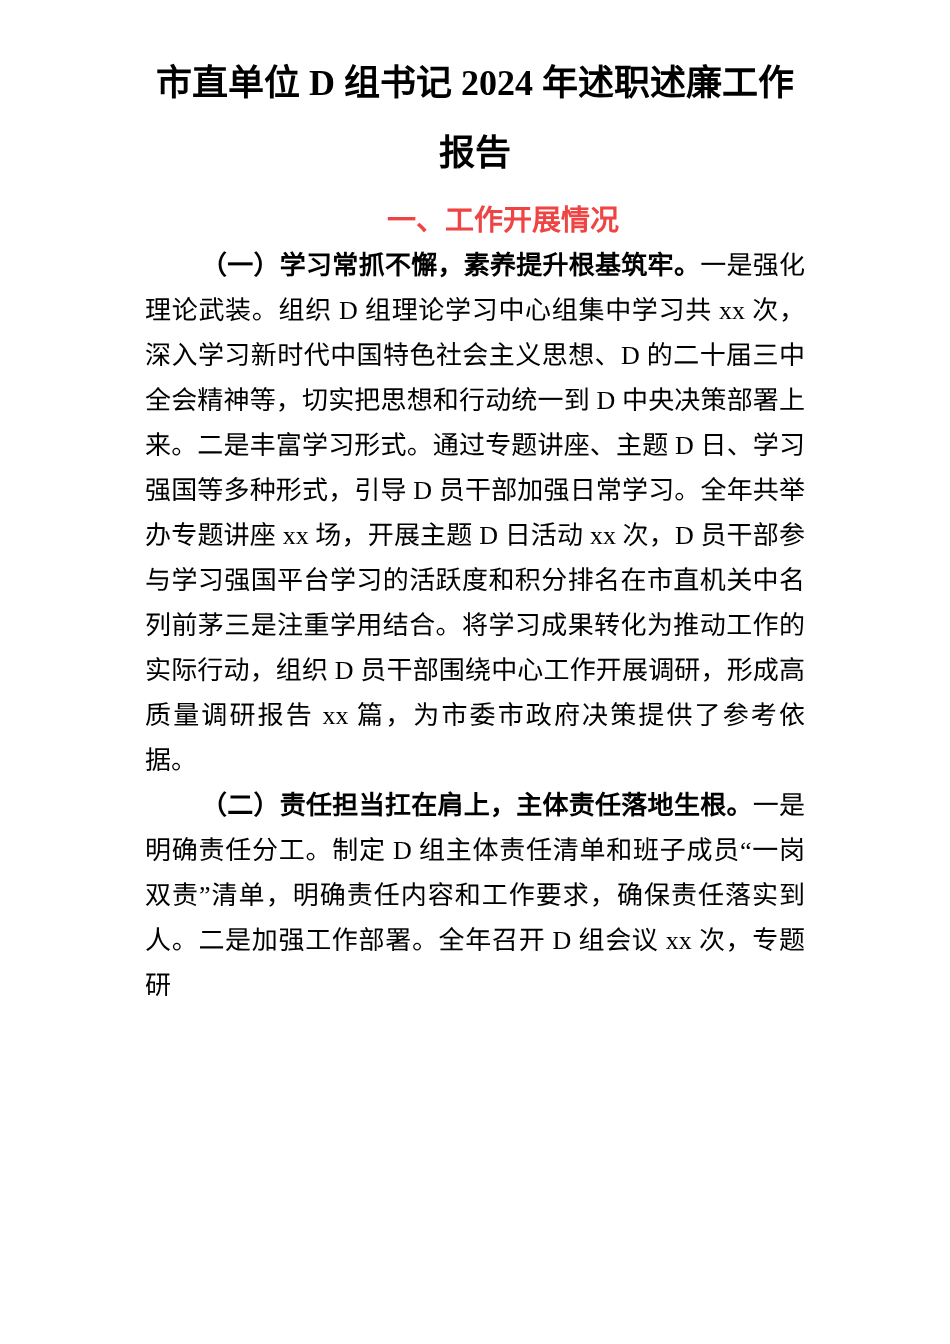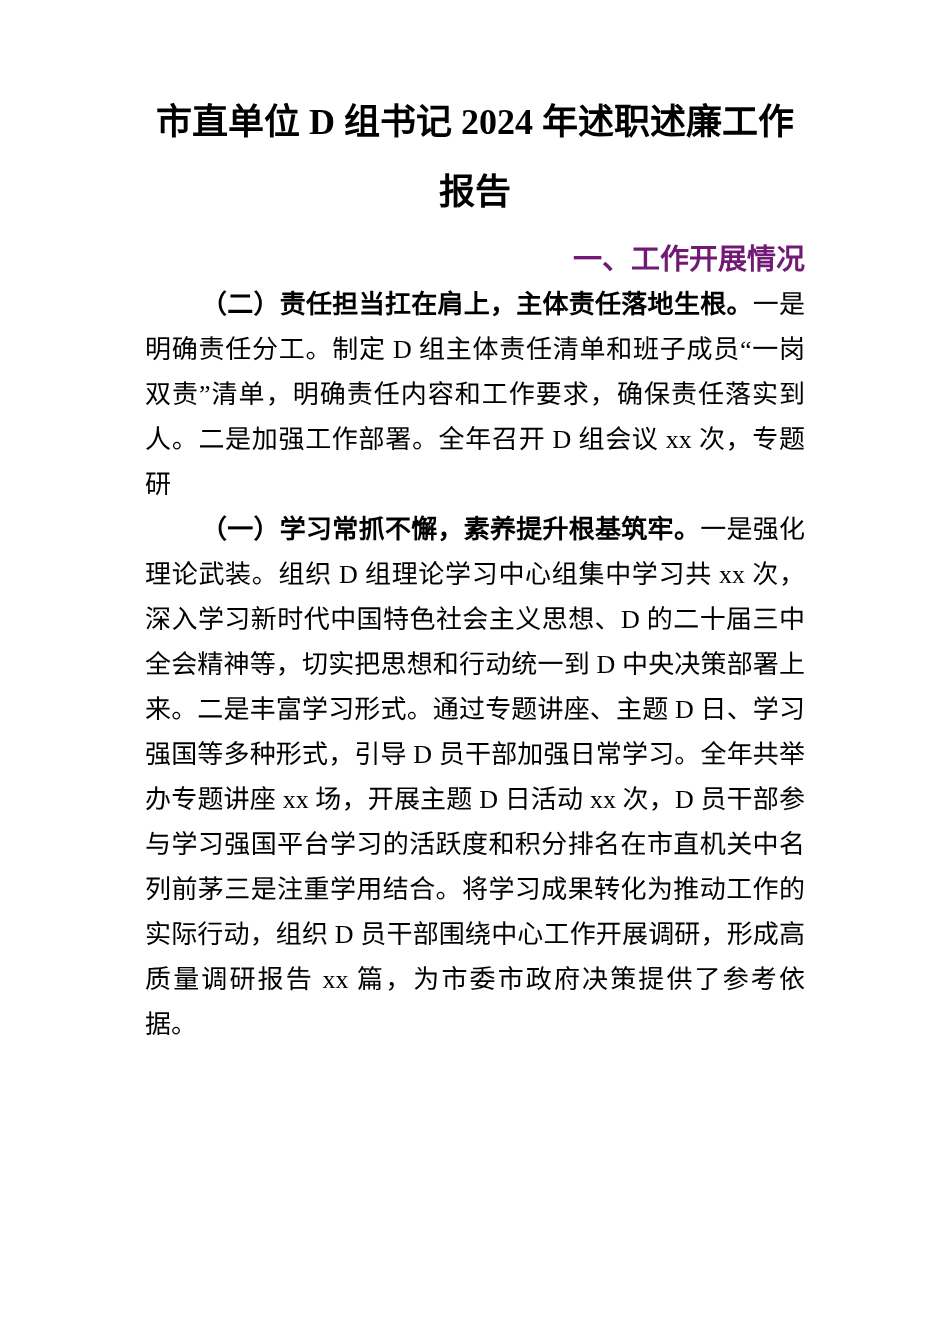--- a/index.html
+++ b/index.html
@@ -8,21 +8,21 @@
     background: #ffffff;
   }
   .doc-page {
     position: relative;
     width: 950px;
     height: 1344px;
     margin: 0 auto;
     background: #ffffff;
     color: #000000;
     box-sizing: border-box;
-    padding: 87px 145px 0 145px;
+    padding: 48px 145px 0 145px;
     overflow: hidden;
     font-family: "Liberation Serif", "DejaVu Serif", serif;
   }
   .doc-title {
     margin: 0 0 10px 0;
     font-family: "Liberation Serif", "DejaVu Serif", serif;
     font-weight: bold;
     font-size: 36px;
     line-height: 70px;
     text-align: center;
@@ -37,34 +37,34 @@
     color: #000000;
     font-family: "Liberation Serif", "DejaVu Serif", serif;
   }
   .sec-heading {
     margin: 0;
     font-family: "Liberation Sans", "DejaVu Sans", sans-serif;
     font-weight: bold;
     font-size: 29px;
     line-height: 45px;
     text-indent: 56px;
-    text-align: right;
-    color: #701a75;
+    text-align: center;
+    color: #ef4444;
   }
   .para-lead {
     font-weight: bold;
   }
 </style>
 </head>
 <body>
 
 <div class="doc-page">
 
   <h1 class="doc-title">市直单位 D 组书记 2024 年述职述廉工作报告</h1>
 
 
   <h2 class="sec-heading">一、工作开展情况</h2>
 
+  <p class="doc-paragraph"><span class="para-lead">（一）学习常抓不懈，素养提升根基筑牢。</span><span>一是强化理论武装。组织 D 组理论学习中心组集中学习共 xx 次，深入学习新时代中国特色社会主义思想、D 的二十届三中全会精神等，切实把思想和行动统一到 D 中央决策部署上来。二是丰富学习形式。通过专题讲座、主题 D 日、学习强国等多种形式，引导 D 员干部加强日常学习。全年共举办专题讲座 xx 场，开展主题 D 日活动 xx 次，D 员干部参与学习强国平台学习的活跃度和积分排名在市直机关中名列前茅三是注重学用结合。将学习成果转化为推动工作的实际行动，组织 D 员干部围绕中心工作开展调研，形成高质量调研报告 xx 篇，为市委市政府决策提供了参考依据。</span></p>
+
   <p class="doc-paragraph"><span class="para-lead">（二）责任担当扛在肩上，主体责任落地生根。</span><span>一是明确责任分工。制定 D 组主体责任清单和班子成员“一岗双责”清单，明确责任内容和工作要求，确保责任落实到人。二是加强工作部署。全年召开 D 组会议 xx 次，专题研</span></p>
-
-  <p class="doc-paragraph"><span class="para-lead">（一）学习常抓不懈，素养提升根基筑牢。</span><span>一是强化理论武装。组织 D 组理论学习中心组集中学习共 xx 次，深入学习新时代中国特色社会主义思想、D 的二十届三中全会精神等，切实把思想和行动统一到 D 中央决策部署上来。二是丰富学习形式。通过专题讲座、主题 D 日、学习强国等多种形式，引导 D 员干部加强日常学习。全年共举办专题讲座 xx 场，开展主题 D 日活动 xx 次，D 员干部参与学习强国平台学习的活跃度和积分排名在市直机关中名列前茅三是注重学用结合。将学习成果转化为推动工作的实际行动，组织 D 员干部围绕中心工作开展调研，形成高质量调研报告 xx 篇，为市委市政府决策提供了参考依据。</span></p>
 
 </div>
 
 </body></html>

